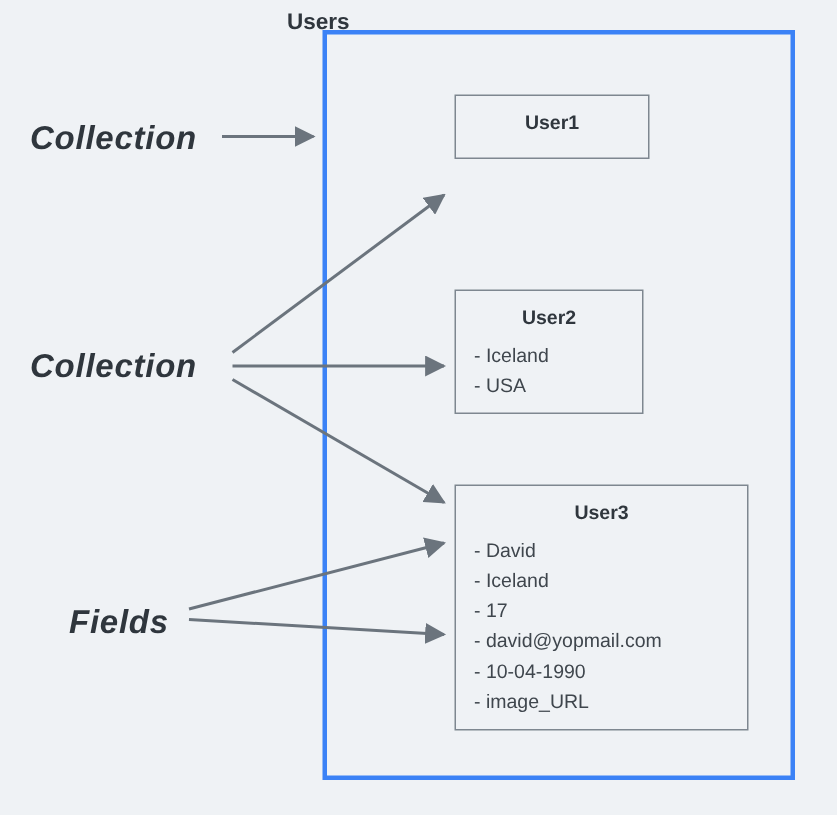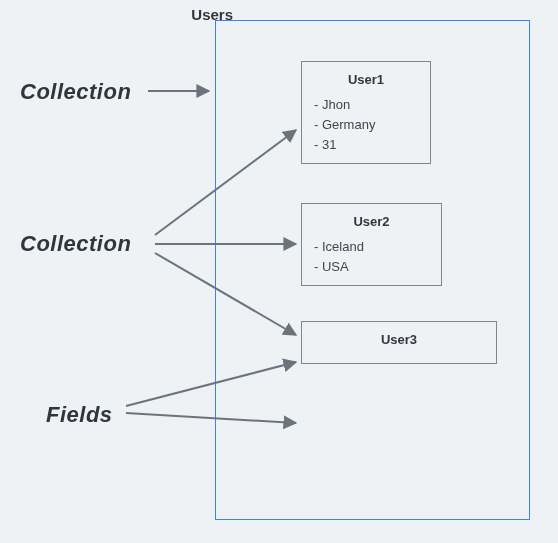--- a/index.html
+++ b/index.html
@@ -24,21 +24,21 @@
     letter-spacing: 0.5px;
     color: #2f363d;
     font-style: italic;
   }
   .users-box {
     position: absolute;
     left: 215px;
     top: 20px;
     width: 315px;
     height: 500px;
-    border: 1px solid #3b82f6;
+    border: 3px solid #3b82f6;
     box-sizing: border-box;
     padding-left: 46px;
   }
   .users-title {
     position: absolute;
     right: 325px;
     top: 6px;
     width: 100px;
     text-align: right;
     font-weight: 700;
@@ -91,37 +91,40 @@
   <div class="label" style="left:20px; top:231px;">Collection</div>
 
   <div class="label" style="left:46px; top:402px;">Fields</div>
 
   <div class="users-title">Users</div>
 
   <div class="users-box">
 
     <div class="doc-box" style="left:85px; top:40px; width:130px;">
       <div class="doc-title">User1</div>
-      <ul class="field-list">
-        <li>Jhon</li>
-        <li>Germany</li>
-        <li>31</li>
-      </ul>
     </div>
 
-    <div class="doc-box" style="left:85px; top:182px; width:141px;">
+    <div class="doc-box" style="left:85px; top:170px; width:126px;">
       <div class="doc-title">User2</div>
       <ul class="field-list">
         <li>Iceland</li>
         <li>USA</li>
       </ul>
     </div>
 
     <div class="doc-box" style="left:85px; top:300px; width:196px;">
       <div class="doc-title">User3</div>
+      <ul class="field-list">
+        <li>David</li>
+        <li>Iceland</li>
+        <li>17</li>
+        <li>david@yopmail.com</li>
+        <li>10-04-1990</li>
+        <li>image_URL</li>
+      </ul>
     </div>
 
   </div>
 
   <svg class="arrows">
     <defs>
       <marker id="ah" viewBox="0 0 10 10" refX="9" refY="5" markerWidth="7" markerHeight="7" orient="auto-start-reverse">
         <path d="M 0 0 L 10 5 L 0 10 z" fill="#6b747d"></path>
       </marker>
     </defs>

